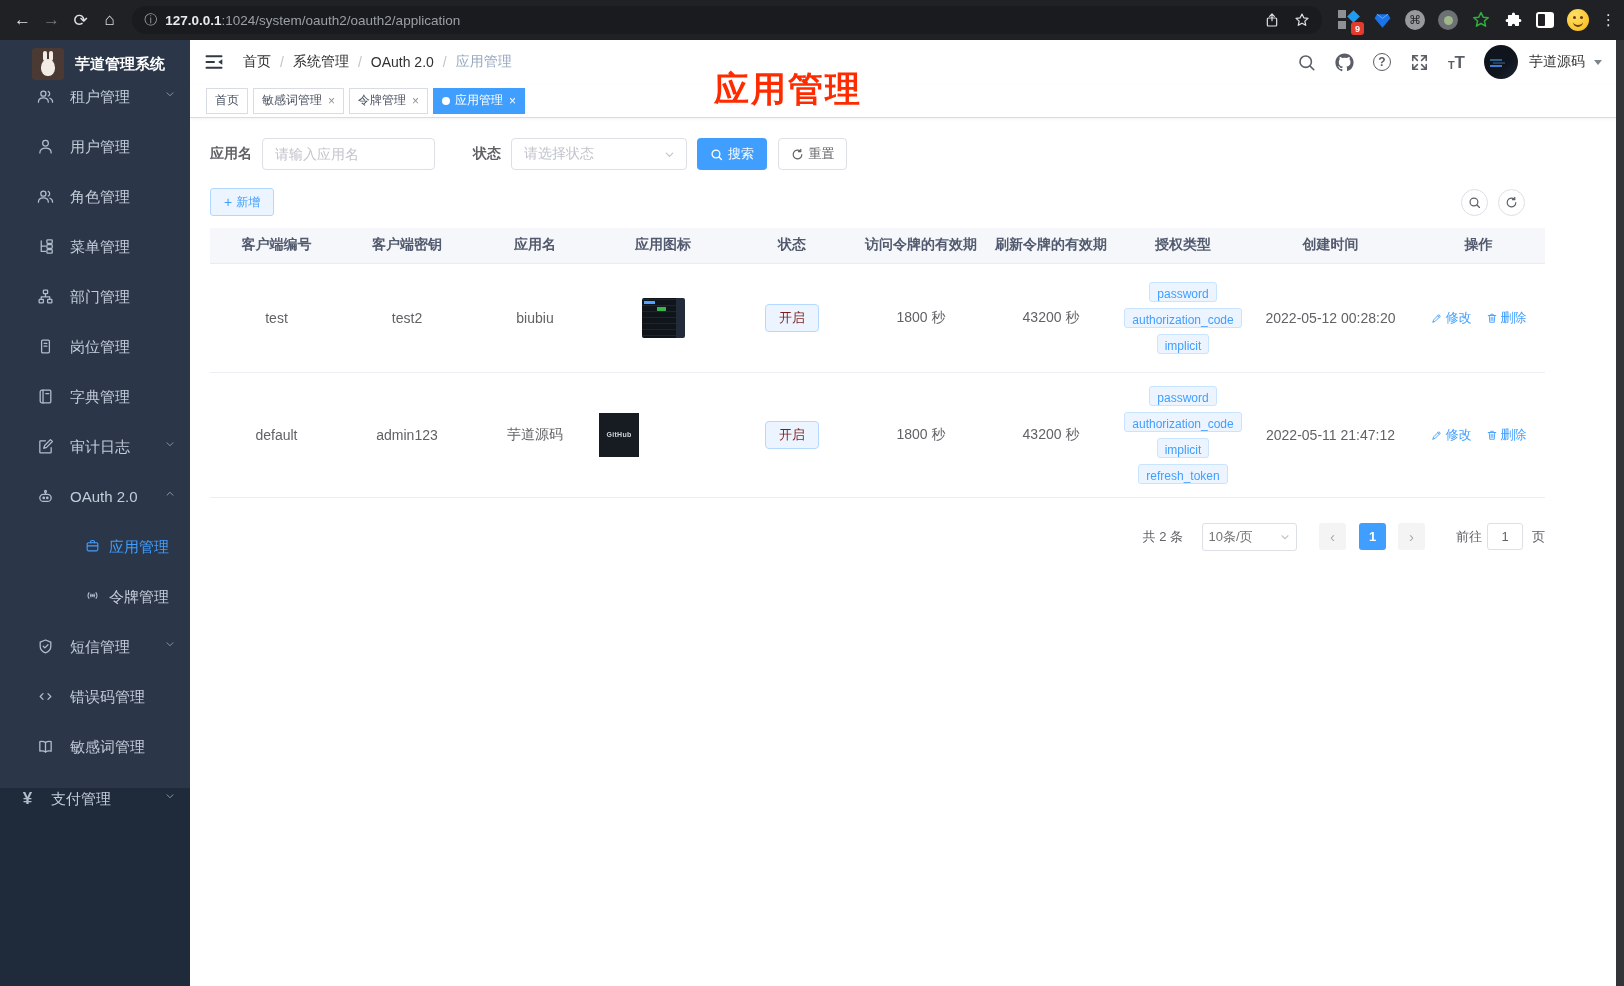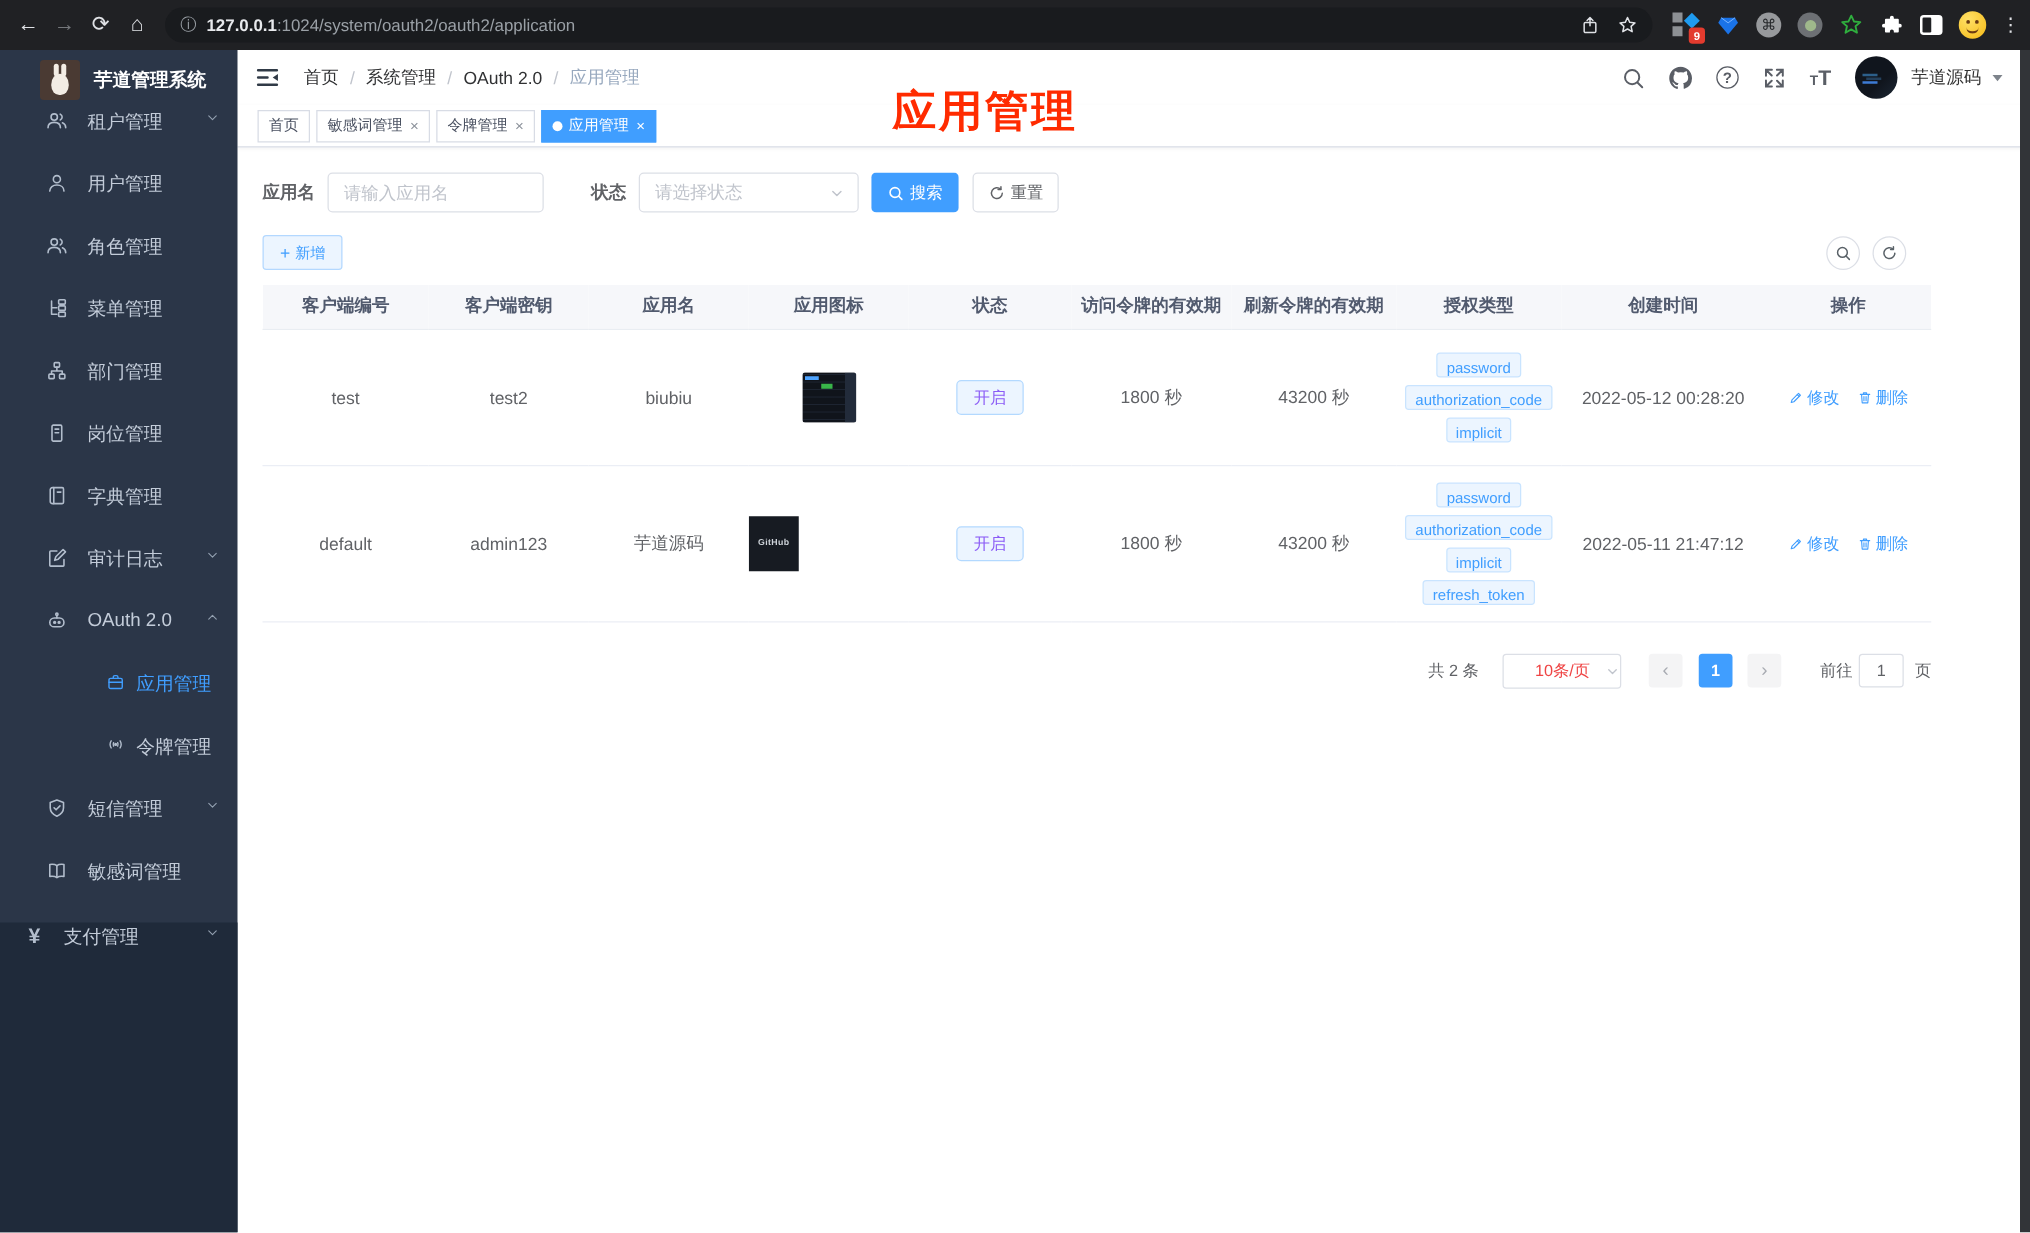--- a/index.html
+++ b/index.html
@@ -133,41 +133,41 @@
           display:flex; align-items:center; justify-content:center; cursor:pointer; }
   .cbtn svg { width:13px; height:13px; }
 
   table { margin-top:12px; width:1335px; border-collapse:collapse; table-layout:fixed; }
   thead th { height:35px; background:#f6f7fa; color:#515a6e; font-size:14px; font-weight:700;
              text-align:center; border-bottom:1px solid #e9edf2; white-space:nowrap; overflow:hidden; }
   tbody td { text-align:center; font-size:14px; color:#606266; border-bottom:1px solid #ebeef5;
              vertical-align:middle; overflow:hidden; white-space:nowrap; }
   tr.r0 td { height:109px; } tr.r1 td { height:125px; }
   .status-tag { display:inline-block; height:28px; line-height:26px; padding:0 13px; background:#ecf5ff;
-                border:1px solid #b3d9ff; border-radius:4px; color:#8b5cf6; font-size:13px; }
+                border:1px solid #b3d9ff; border-radius:4px; color:#7f1d1d; font-size:13px; }
   .tag-stack { display:flex; flex-direction:column; align-items:center; }
   .g-tag { display:block; width:max-content; max-width:140px; margin:3px 0; height:20px; line-height:22px;
            padding:0 7px; background:#ecf5ff; border:1px solid #c9e4ff; border-radius:3px; color:#409eff; font-size:12px; }
   .app-thumb { display:inline-block; vertical-align:middle; }
   .app-thumb.dashboard { width:43px; height:40px; border-radius:2px; background-color:#10141b;
       background-image:linear-gradient(#4da3ff,#4da3ff),linear-gradient(#39b54a,#39b54a),
         linear-gradient(#222b3a,#222b3a),repeating-linear-gradient(#10141b 0 5px,#1d2532 5px 6px);
       background-repeat:no-repeat,no-repeat,no-repeat,repeat;
       background-size:11px 3px,9px 4px,9px 100%,100% 6px;
       background-position:2px 3px,15px 9px,right 0 top 0,0 14px; }
   .app-thumb.github { width:40px; height:44px; background:#171b22; display:flex; align-items:center; justify-content:center; }
   .app-thumb.github span { color:#cfd4da; font-size:7px; font-weight:700; letter-spacing:.3px; }
   .op-link { color:#409eff; font-size:13px; display:inline-flex; align-items:center; gap:3px;
              margin:0 7px; cursor:pointer; text-decoration:none; }
   .op-link svg { width:12px; height:12px; }
 
   .pager { width:1335px; margin-top:25px; display:flex; align-items:center; justify-content:flex-end; }
   .pg-total { font-size:13px; color:#606266; }
   .pg-size { width:95px; height:28px; margin-left:19px; border:1px solid #dcdfe6; border-radius:3px; background:#fff;
-             display:flex; align-items:center; justify-content:flex-end; gap:12px; font-size:13px; color:#ef4444; cursor:pointer; }
+             display:flex; align-items:center; justify-content:center; gap:26px; font-size:13px; color:#737373; cursor:pointer; }
   .pg-size svg { width:12px; height:12px; color:#c0c4cc; }
   .pg-btn { width:27px; height:27px; border-radius:3px; background:#f4f4f5; color:#a8abb2;
             display:flex; align-items:center; justify-content:center; font-size:15px; cursor:pointer; }
   .pg-prev { margin-left:22px; } .pg-cur { margin-left:13px; background:#409eff; color:#fff; font-size:13px; font-weight:600; }
   .pg-next { margin-left:12px; }
   .pg-goto { margin-left:31px; font-size:13px; color:#606266; }
   .pg-input { width:36px; height:27px; margin-left:5px; border:1px solid #dcdfe6; border-radius:3px;
               text-align:center; font-size:13px; color:#606266; outline:none; }
   .pg-page { margin-left:9px; font-size:13px; color:#606266; }
 </style>
@@ -363,20 +363,28 @@
             <path d="M12 2.8l7.5 2.9v5.8c0 4.3-3 7.6-7.5 9.6-4.5-2-7.5-5.3-7.5-9.6V5.7z"></path>
             <path d="M8.8 11.6l2.3 2.3 4.4-4.4"></path>
           </svg>
         </span>
         <span class="mi-label">短信管理</span>
         <span class="mi-arrow">
           <svg viewBox="0 0 24 24" fill="none" stroke="currentColor" stroke-width="1.8" stroke-linecap="round" stroke-linejoin="round">
             <path d="M6 9.5l6 6 6-6"></path>
           </svg>
         </span>
+      </div>
+      <div class="menu-item">
+        <span class="mi-icon">
+          <svg viewBox="0 0 24 24" fill="none" stroke="currentColor" stroke-width="1.8" stroke-linecap="round" stroke-linejoin="round">
+            <path d="M8.5 8l-4 4 4 4M15.5 8l4 4-4 4"></path>
+          </svg>
+        </span>
+        <span class="mi-label">错误码管理</span>
       </div>
       <div class="menu-item">
         <span class="mi-icon">
           <svg viewBox="0 0 24 24" fill="none" stroke="currentColor" stroke-width="1.8" stroke-linecap="round" stroke-linejoin="round">
             <path d="M12 6.3C10 4.8 7 4.6 4 5v13.5c3-.4 6-.2 8 1.3 2-1.5 5-1.7 8-1.3V5c-3-.4-6-.2-8 1.3z"></path>
             <path d="M12 6.3v13.5"></path>
           </svg>
         </span>
         <span class="mi-label">敏感词管理</span>
       </div>

